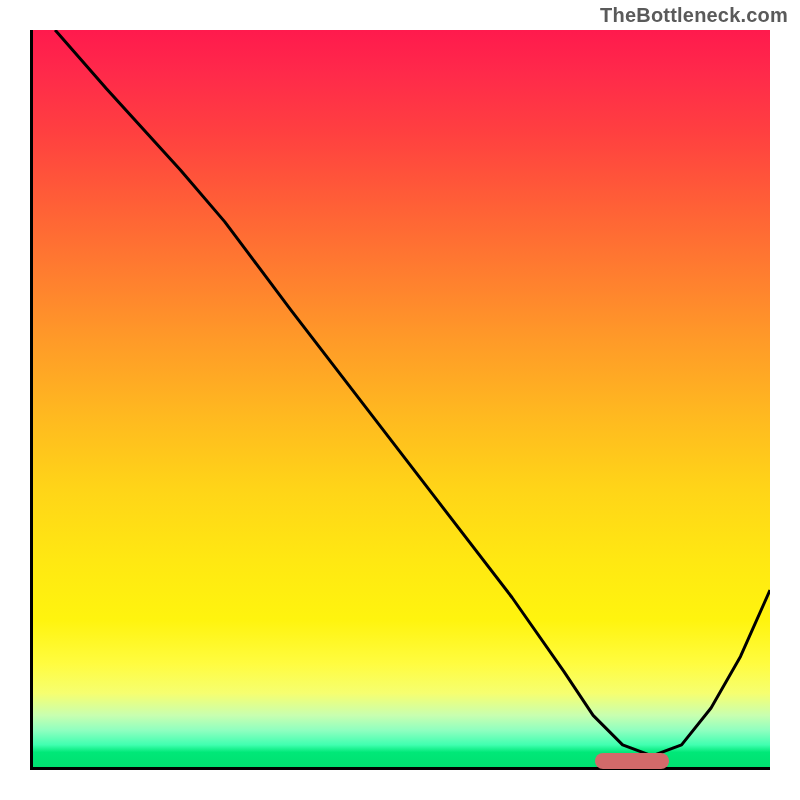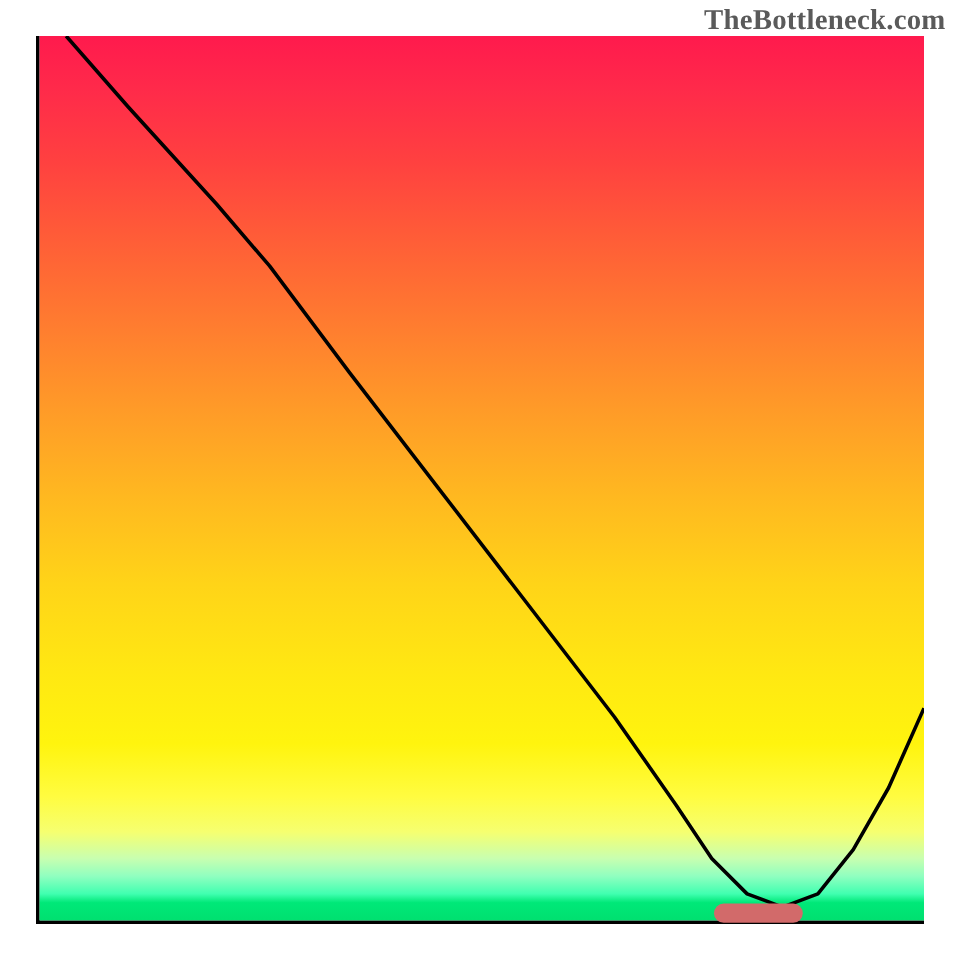--- a/index.html
+++ b/index.html
@@ -8,25 +8,24 @@
     height: 800px;
     background: #ffffff;
     font-family: Arial, sans-serif;
     position: relative;
     overflow: hidden;
   }
   .watermark {
     position: absolute;
     top: 4px;
     right: 12px;
-    font-size: 24px;
+    font-size: 20px;
     font-weight: bold;
     color: #5a5a5a;
     letter-spacing: 0.2px;
-    font-family: Liberation Serif, serif;
   }
   .plot-area {
     position: absolute;
     left: 30px;
     top: 30px;
     width: 740px;
     height: 740px;
     border-left: 3px solid #000;
     border-bottom: 3px solid #000;
   }

